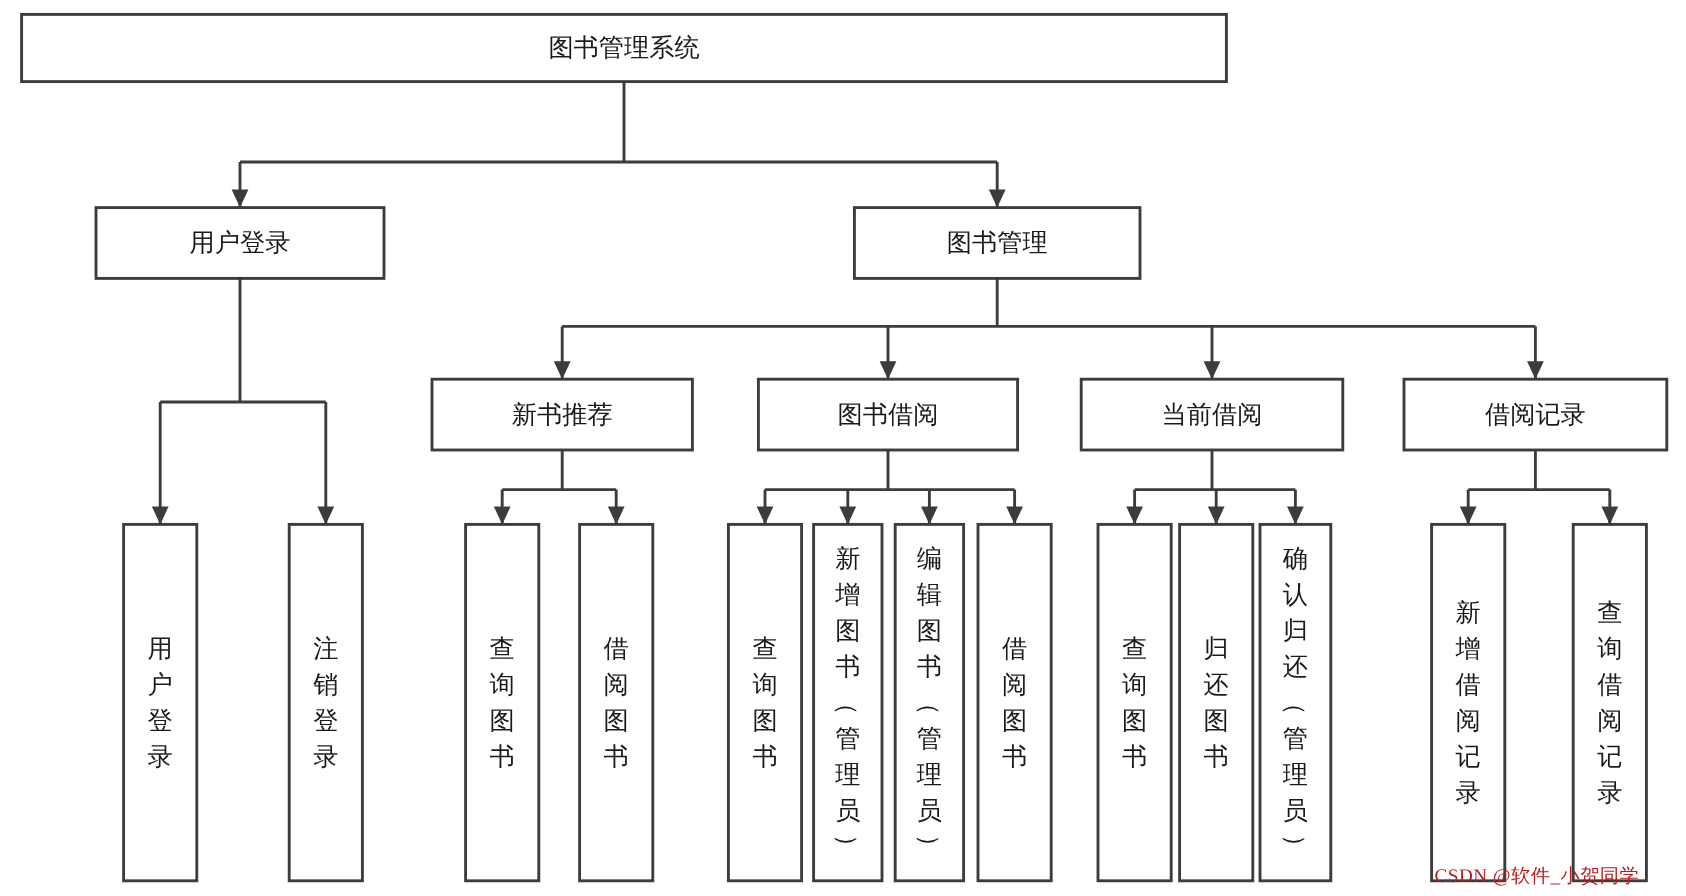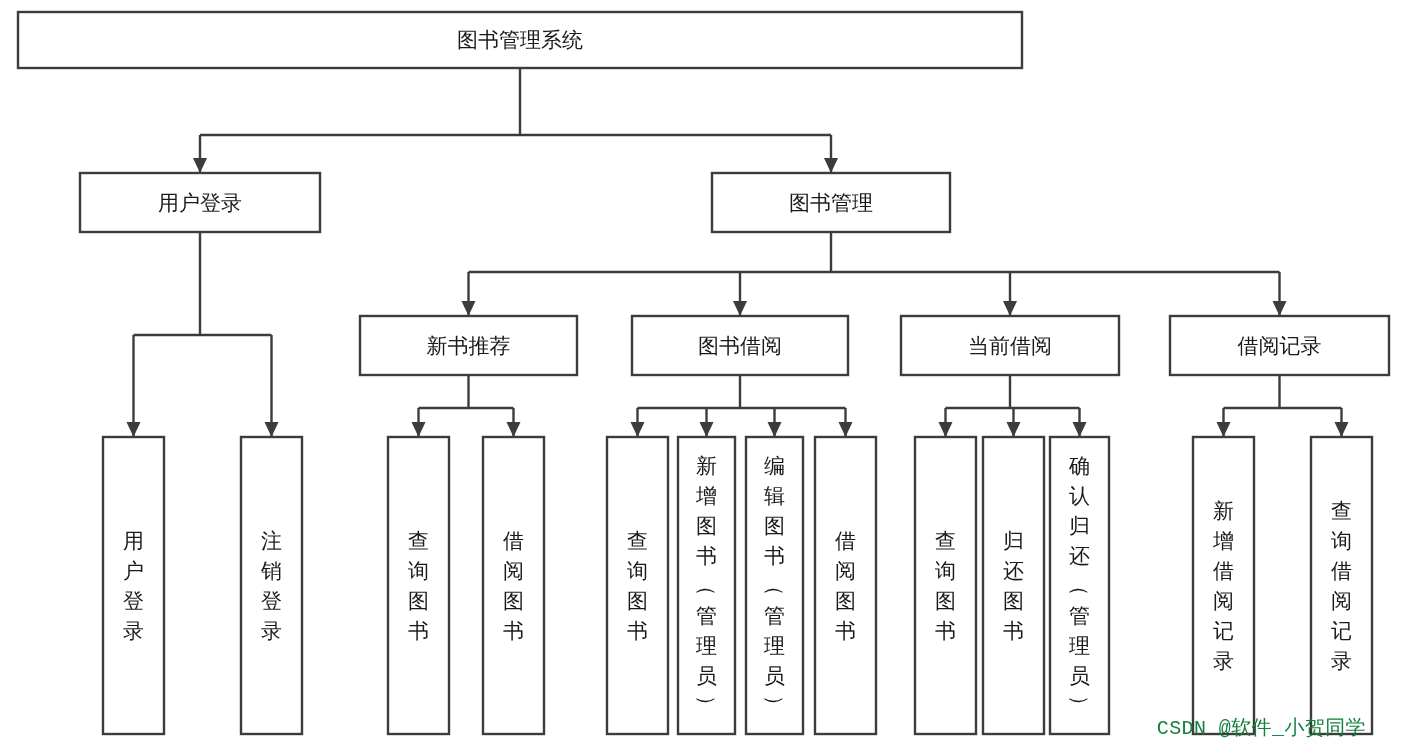--- a/index.html
+++ b/index.html
@@ -53,23 +53,23 @@
   .vchar {
     font-family: "DejaVu Sans", "Liberation Sans", sans-serif;
     font-size: 21px;
     fill: #1a1a1a;
     text-anchor: middle;
   }
   .watermark-text {
     position: absolute;
     right: 8px;
     bottom: 6px;
-    font-family: Liberation Mono, monospace;
-    font-size: 20px;
-    color: #15803d;
+    font-family: Liberation Serif, serif;
+    font-size: 16px;
+    color: #b91c1c;
     white-space: nowrap;
     letter-spacing: 0.4px;
     pointer-events: none;
   }
 </style>
 </head>
 <body>
 
 <div id="diagram-root">
 

